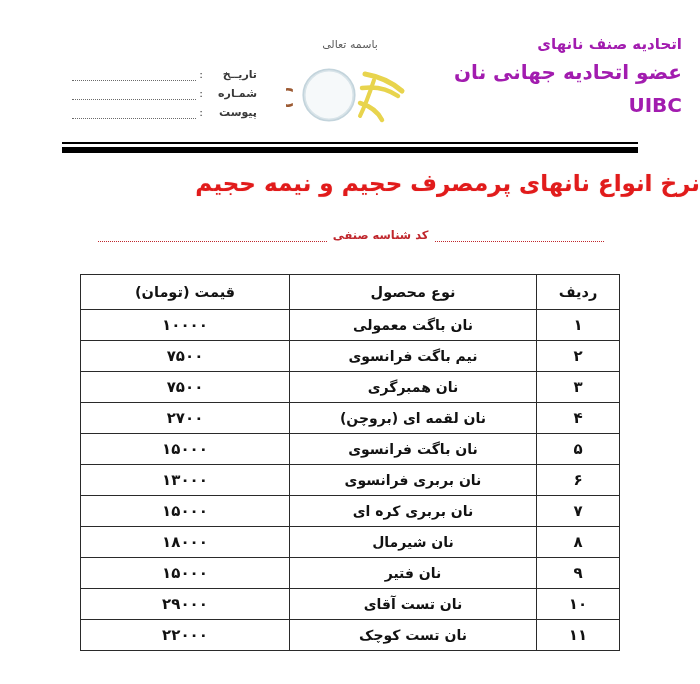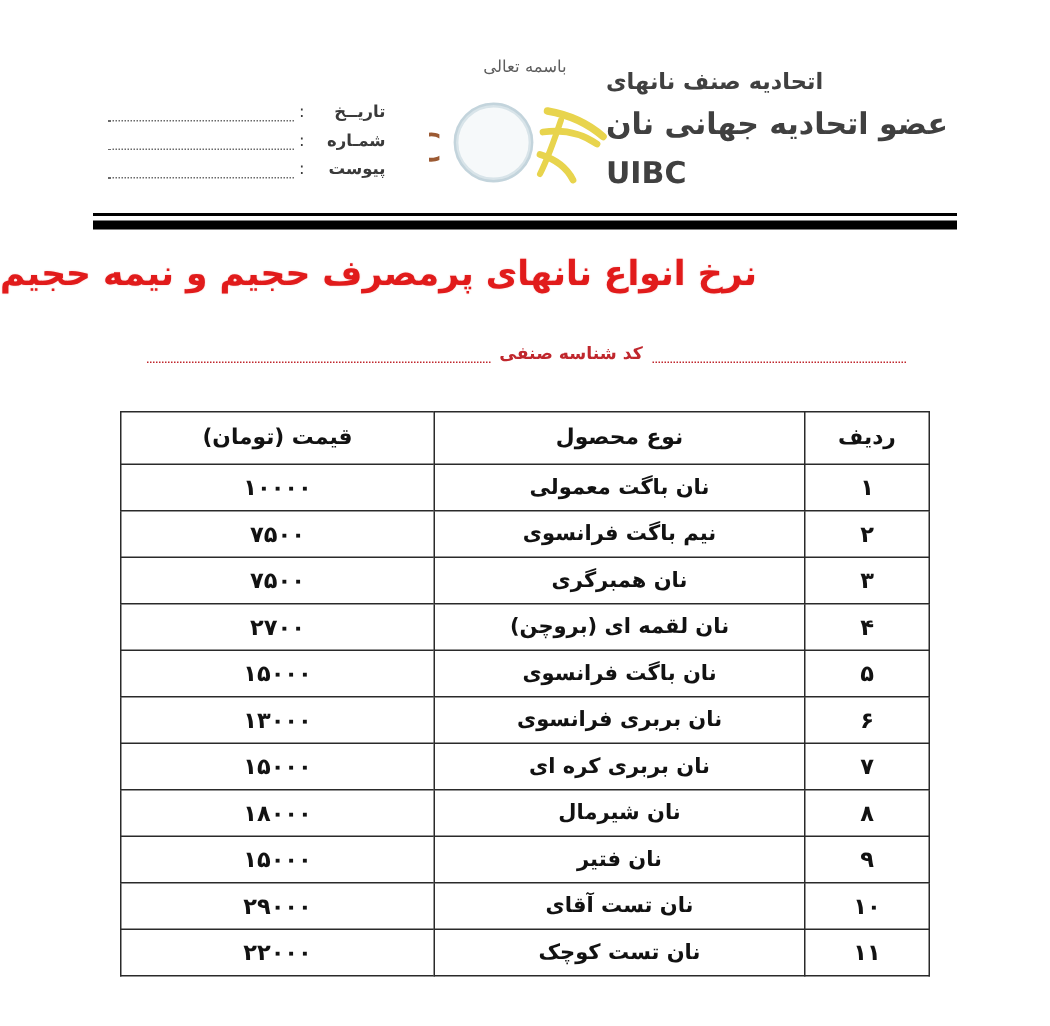--- a/index.html
+++ b/index.html
@@ -18,25 +18,25 @@
 
   .basmala{
     position:absolute;top:38px;left:0;right:0;
     text-align:center;
     font-size:11px;
     color:#5d5d5d;
     letter-spacing:.5px;
   }
 
   .org-title{
-    position:absolute;top:42px;right:18px;
+    position:absolute;top:32px;right:18px;
     width:278px;
-    text-align:left;
+    text-align:right;
     font-weight:bold;
-    color:#404040;
+    color:#a21caf;
     line-height:1.62;
     font-size:15px;
   }
   .org-title .l3{font-size:20px;}
 
   .form-fields{
     position:absolute;top:66px;left:72px;
     width:185px;
     direction:rtl;
   }
@@ -68,21 +68,21 @@
 
   
   .divider{position:absolute;top:142px;left:62px;width:576px;}
   .divider .thin{height:2px;background:#000;}
   .divider .gap{height:3px;background:#fff;}
   .divider .thick{height:6px;background:#000;}
 
   
   .doc-title{
     position:absolute;top:170px;left:0;width:700px;
-    text-align:left;
+    text-align:right;
     font-size:23px;font-weight:bold;
     color:#e11b1b;
     letter-spacing:.2px;
     text-shadow:0 0 1px rgba(225,27,27,.35);
   }
 
   .subtitle-line{
     position:absolute;top:228px;left:95px;width:512px;
     display:flex;align-items:flex-end;
     direction:rtl;

